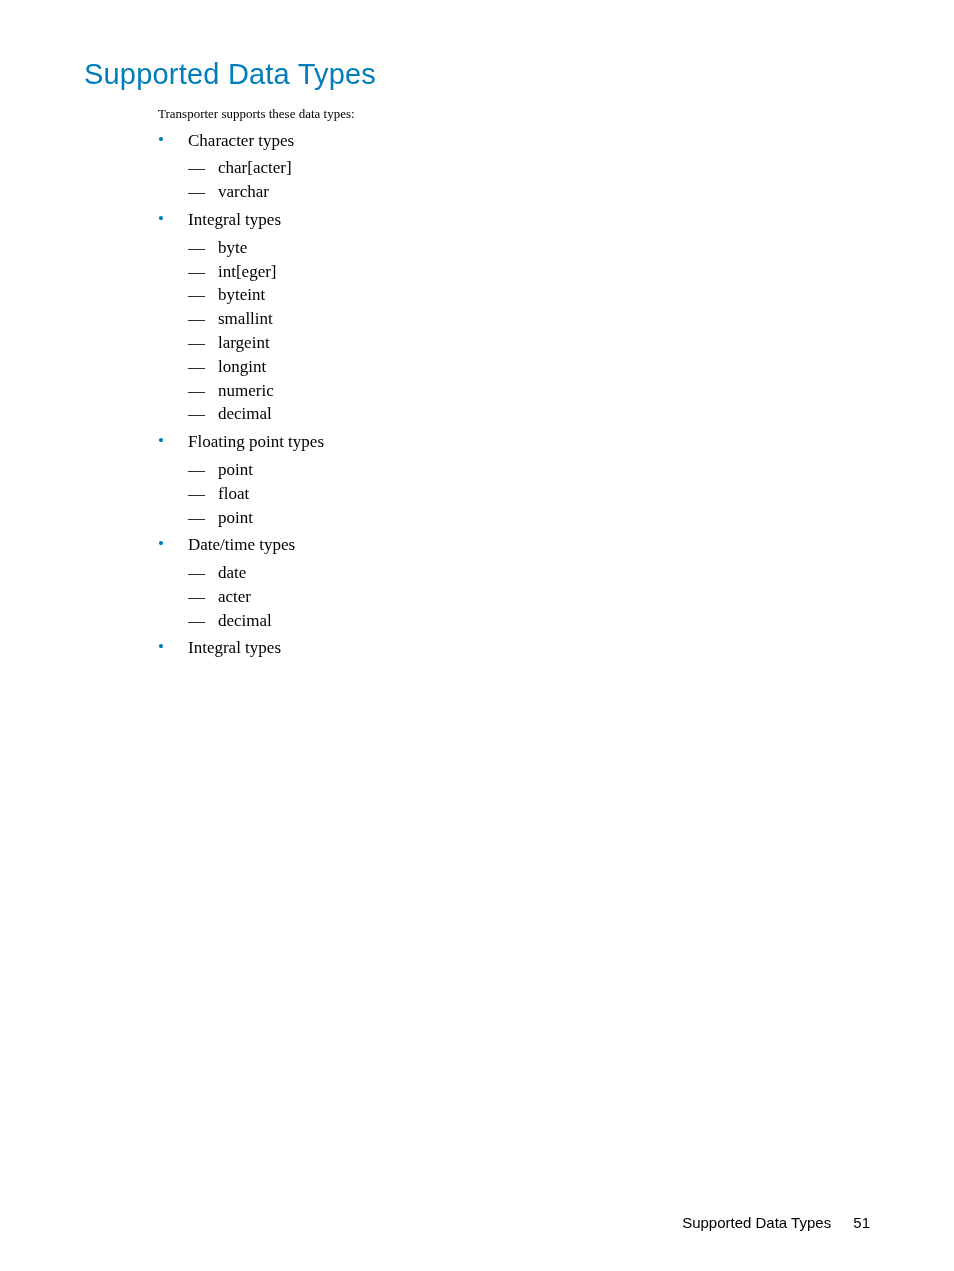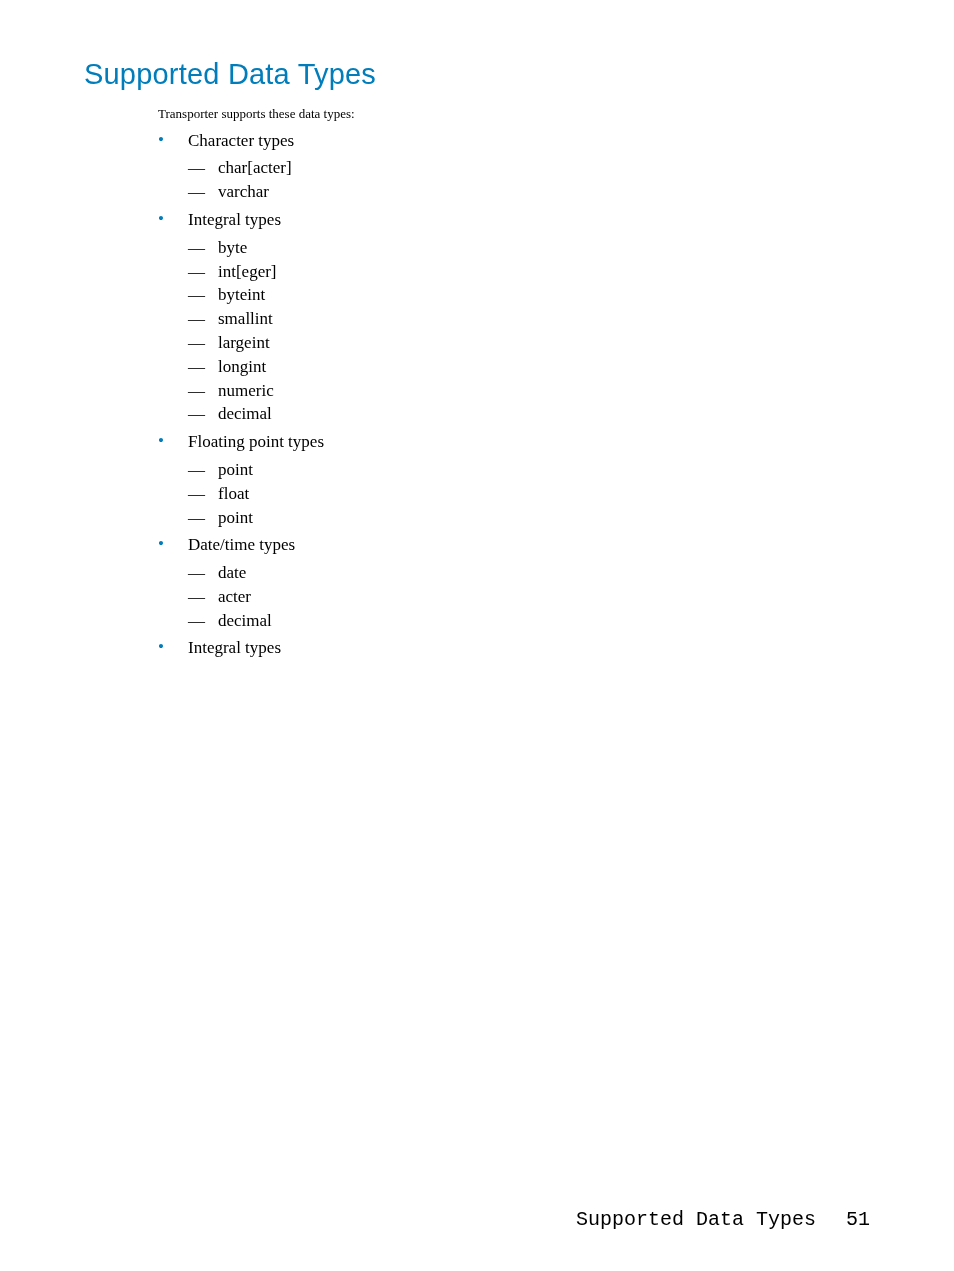--- a/index.html
+++ b/index.html
@@ -66,22 +66,22 @@
       left: 0;
       color: #000;
     }
     .dash-text {
       padding-left: 30px;
     }
     .footer {
       position: absolute;
       bottom: 40px;
       right: 84px;
-      font-size: 20px;
-      font-family: Liberation Mono, monospace;
+      font-size: 15px;
+      font-family: Liberation Sans, sans-serif;
       margin-top: 36px;
     }
     .footer-label {
       margin-right: 18px;
     }
   </style>
 </head>
 <body>
 
 <h1 class="heading">Supported Data Types</h1>

